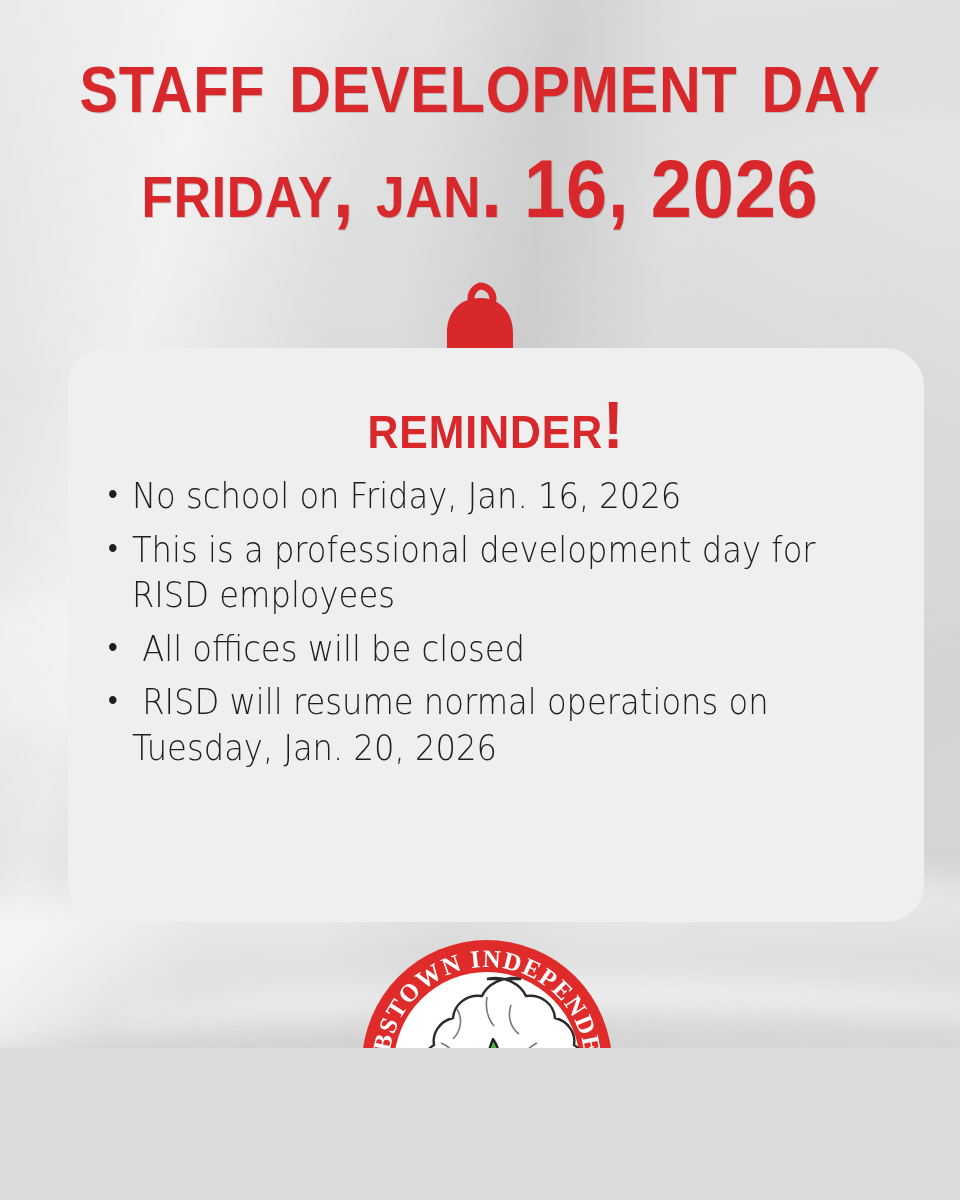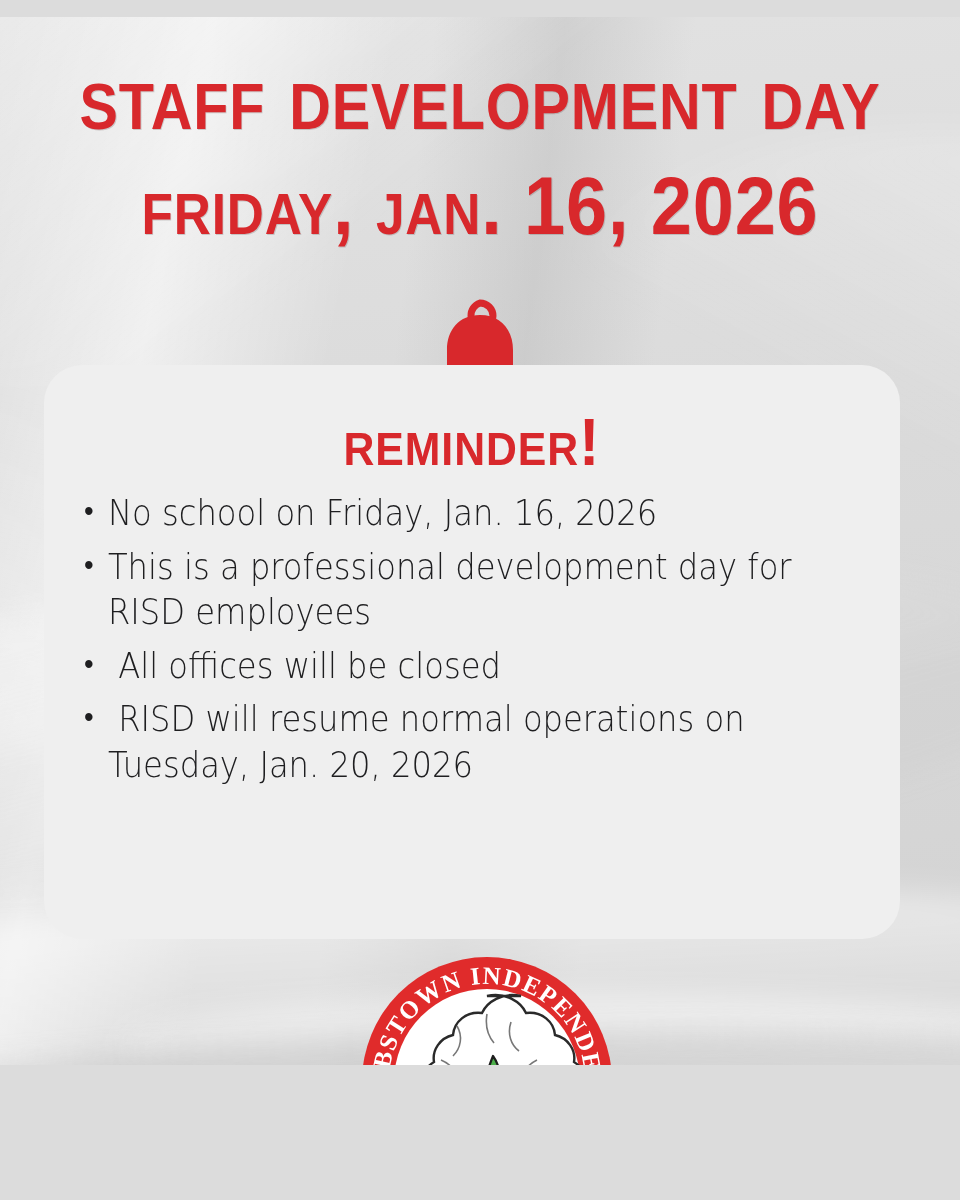--- a/index.html
+++ b/index.html
@@ -18,21 +18,20 @@
 
   
   #poster {
     position:absolute; inset:0;
     width:960px; height:1048px;
     background:
       linear-gradient(102deg, rgba(255,255,255,.00) 0%, rgba(255,255,255,.55) 18%, rgba(255,255,255,.00) 34%),
       linear-gradient(97deg,  rgba(160,160,160,.00) 40%, rgba(168,168,168,.30) 52%, rgba(160,160,160,.00) 64%),
       linear-gradient(175deg, #e2e2e2 0%, #dadada 45%, #d2d2d2 100%);
     overflow:hidden;
-    margin-top:17px;
   }
   .swoosh {
     position:absolute;
     pointer-events:none;
     border-radius:50%;
     filter:blur(14px);
   }
   .sw1 { left:-320px; top:-260px;  width:1300px; height:620px;
          background:linear-gradient(150deg, rgba(255,255,255,.50), rgba(255,255,255,0) 62%);
          transform:rotate(-9deg); }
@@ -73,21 +72,21 @@
   .title    { font-size:92px; }
   .subtitle { font-size:82px; margin-top:22px; }
 
   
   .bell { position:absolute; left:50%; top:282px; transform:translateX(-50%);
           width:120px; height:110px; }
 
   
   .card {
     position:absolute;
-    left:44px; top:348px;
+    left:68px; top:348px;
     width:856px; height:574px;
     background:#efefef;
     border-radius:38px;
   }
   .card-title {
     margin-top:44px;
     text-align:center;
     font-family:"Liberation Sans Narrow","Liberation Sans", sans-serif;
     font-weight:bold;
     font-size:66px;

